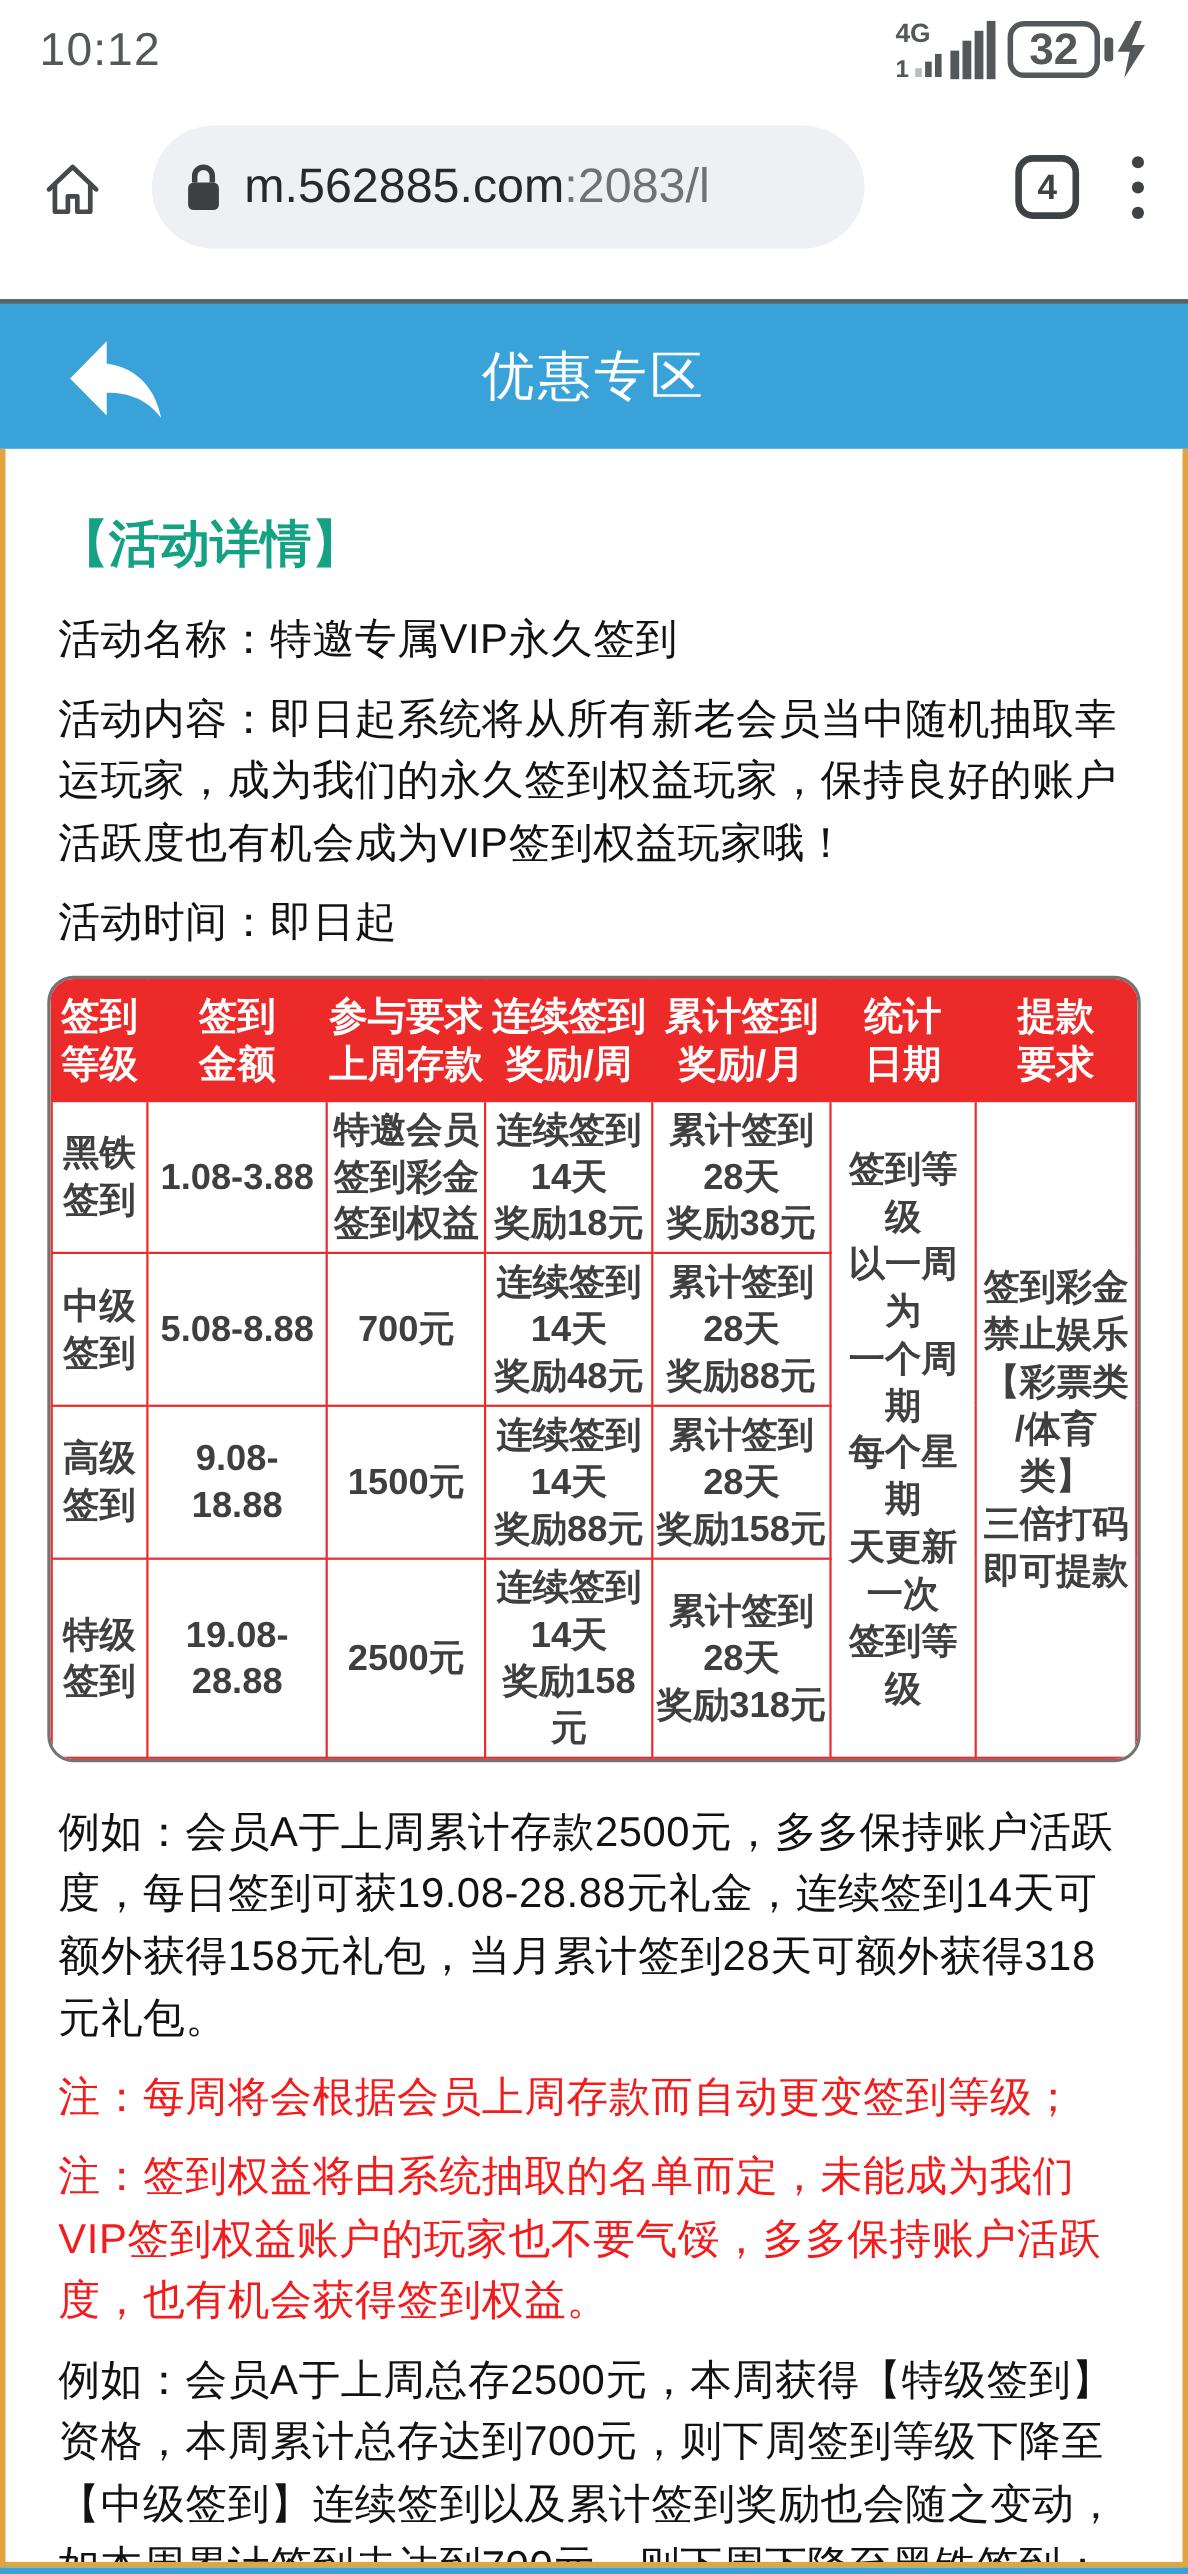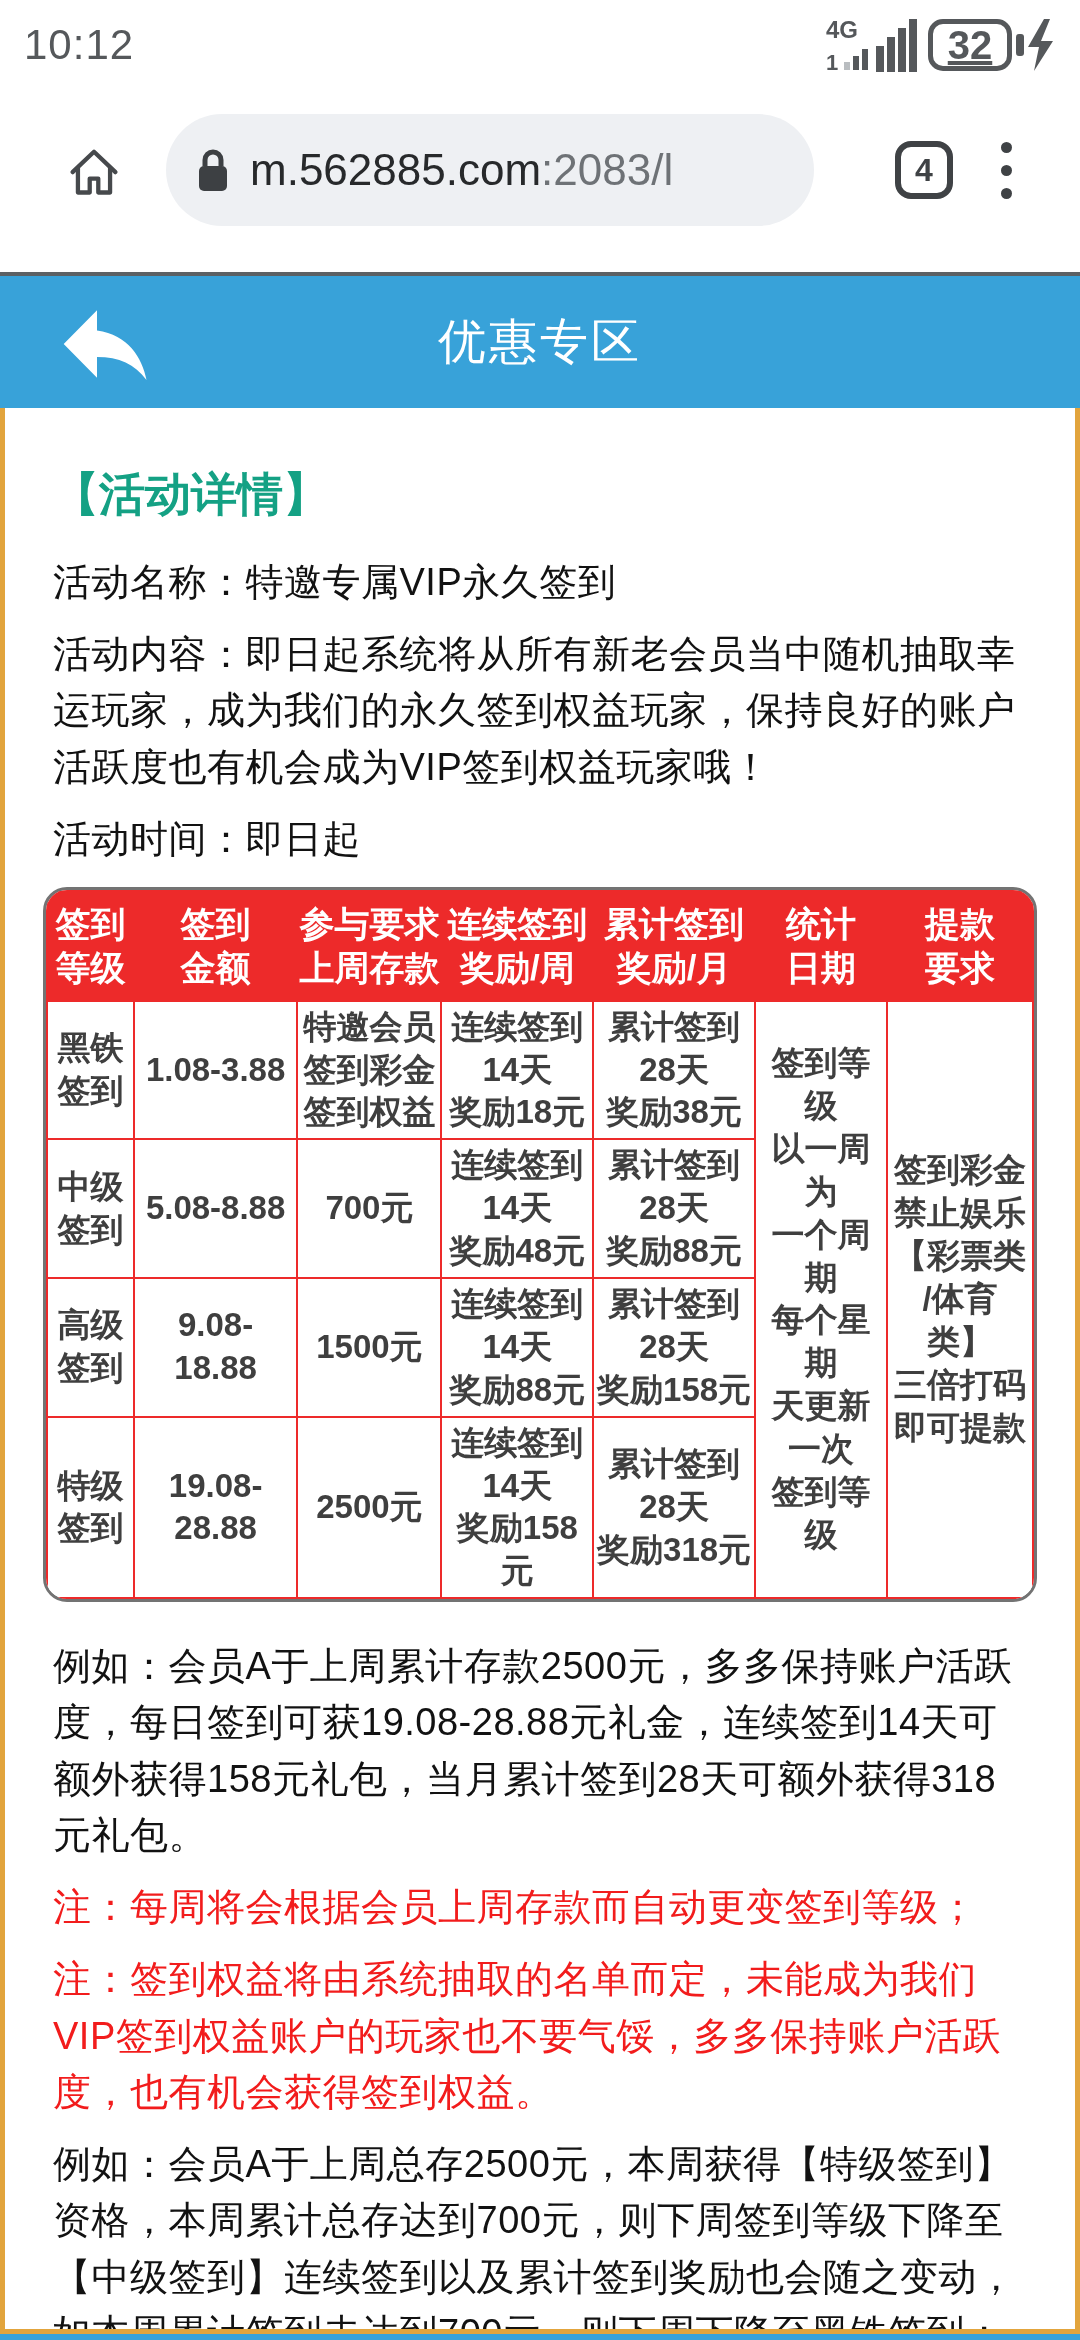--- a/index.html
+++ b/index.html
@@ -4,34 +4,34 @@
 <style>
   html,body{margin:0;padding:0;}
   body{
     width:1080px;height:2340px;overflow:hidden;background:#ffffff;
     font-family:"Liberation Sans","DejaVu Sans",sans-serif;
     -webkit-font-smoothing:antialiased;
   }
   
   .statusbar{
     height:90px;display:flex;align-items:center;justify-content:space-between;
-    padding:0 24px;box-sizing:border-box;color:#55585b;background:#fff;
+    padding:0 36px;box-sizing:border-box;color:#55585b;background:#fff;
   }
   .sb-time{font-size:42px;letter-spacing:1px;}
-  .sb-right{display:flex;align-items:center;gap:0;text-decoration:underline;}
+  .sb-right{display:flex;align-items:center;gap:0;}
   .battery{
     width:84px;height:52px;border:5px solid #55585b;border-radius:15px;
     display:flex;align-items:center;justify-content:center;
     font-size:40px;font-weight:700;color:#55585b;box-sizing:border-box;
   }
   .battery-nub{width:8px;height:22px;background:#55585b;border-radius:3px;margin-left:4px;}
   
   .urlrow{
     height:160px;display:flex;align-items:center;
-    padding:0 64px;box-sizing:border-box;background:#fff;
+    padding:0 36px;box-sizing:border-box;background:#fff;
   }
   .home-btn{flex:0 0 auto;margin-right:42px;display:flex;align-items:center;}
   .url-pill{
     flex:0 0 648px;height:112px;background:#eef0f3;border-radius:56px;
     display:flex;align-items:center;gap:20px;padding:0 30px;
     box-sizing:border-box;overflow:hidden;white-space:nowrap;
   }
   .url-text{font-size:44px;color:#27292b;}
   .url-suffix{color:#6e7276;}
   .tab-btn{

